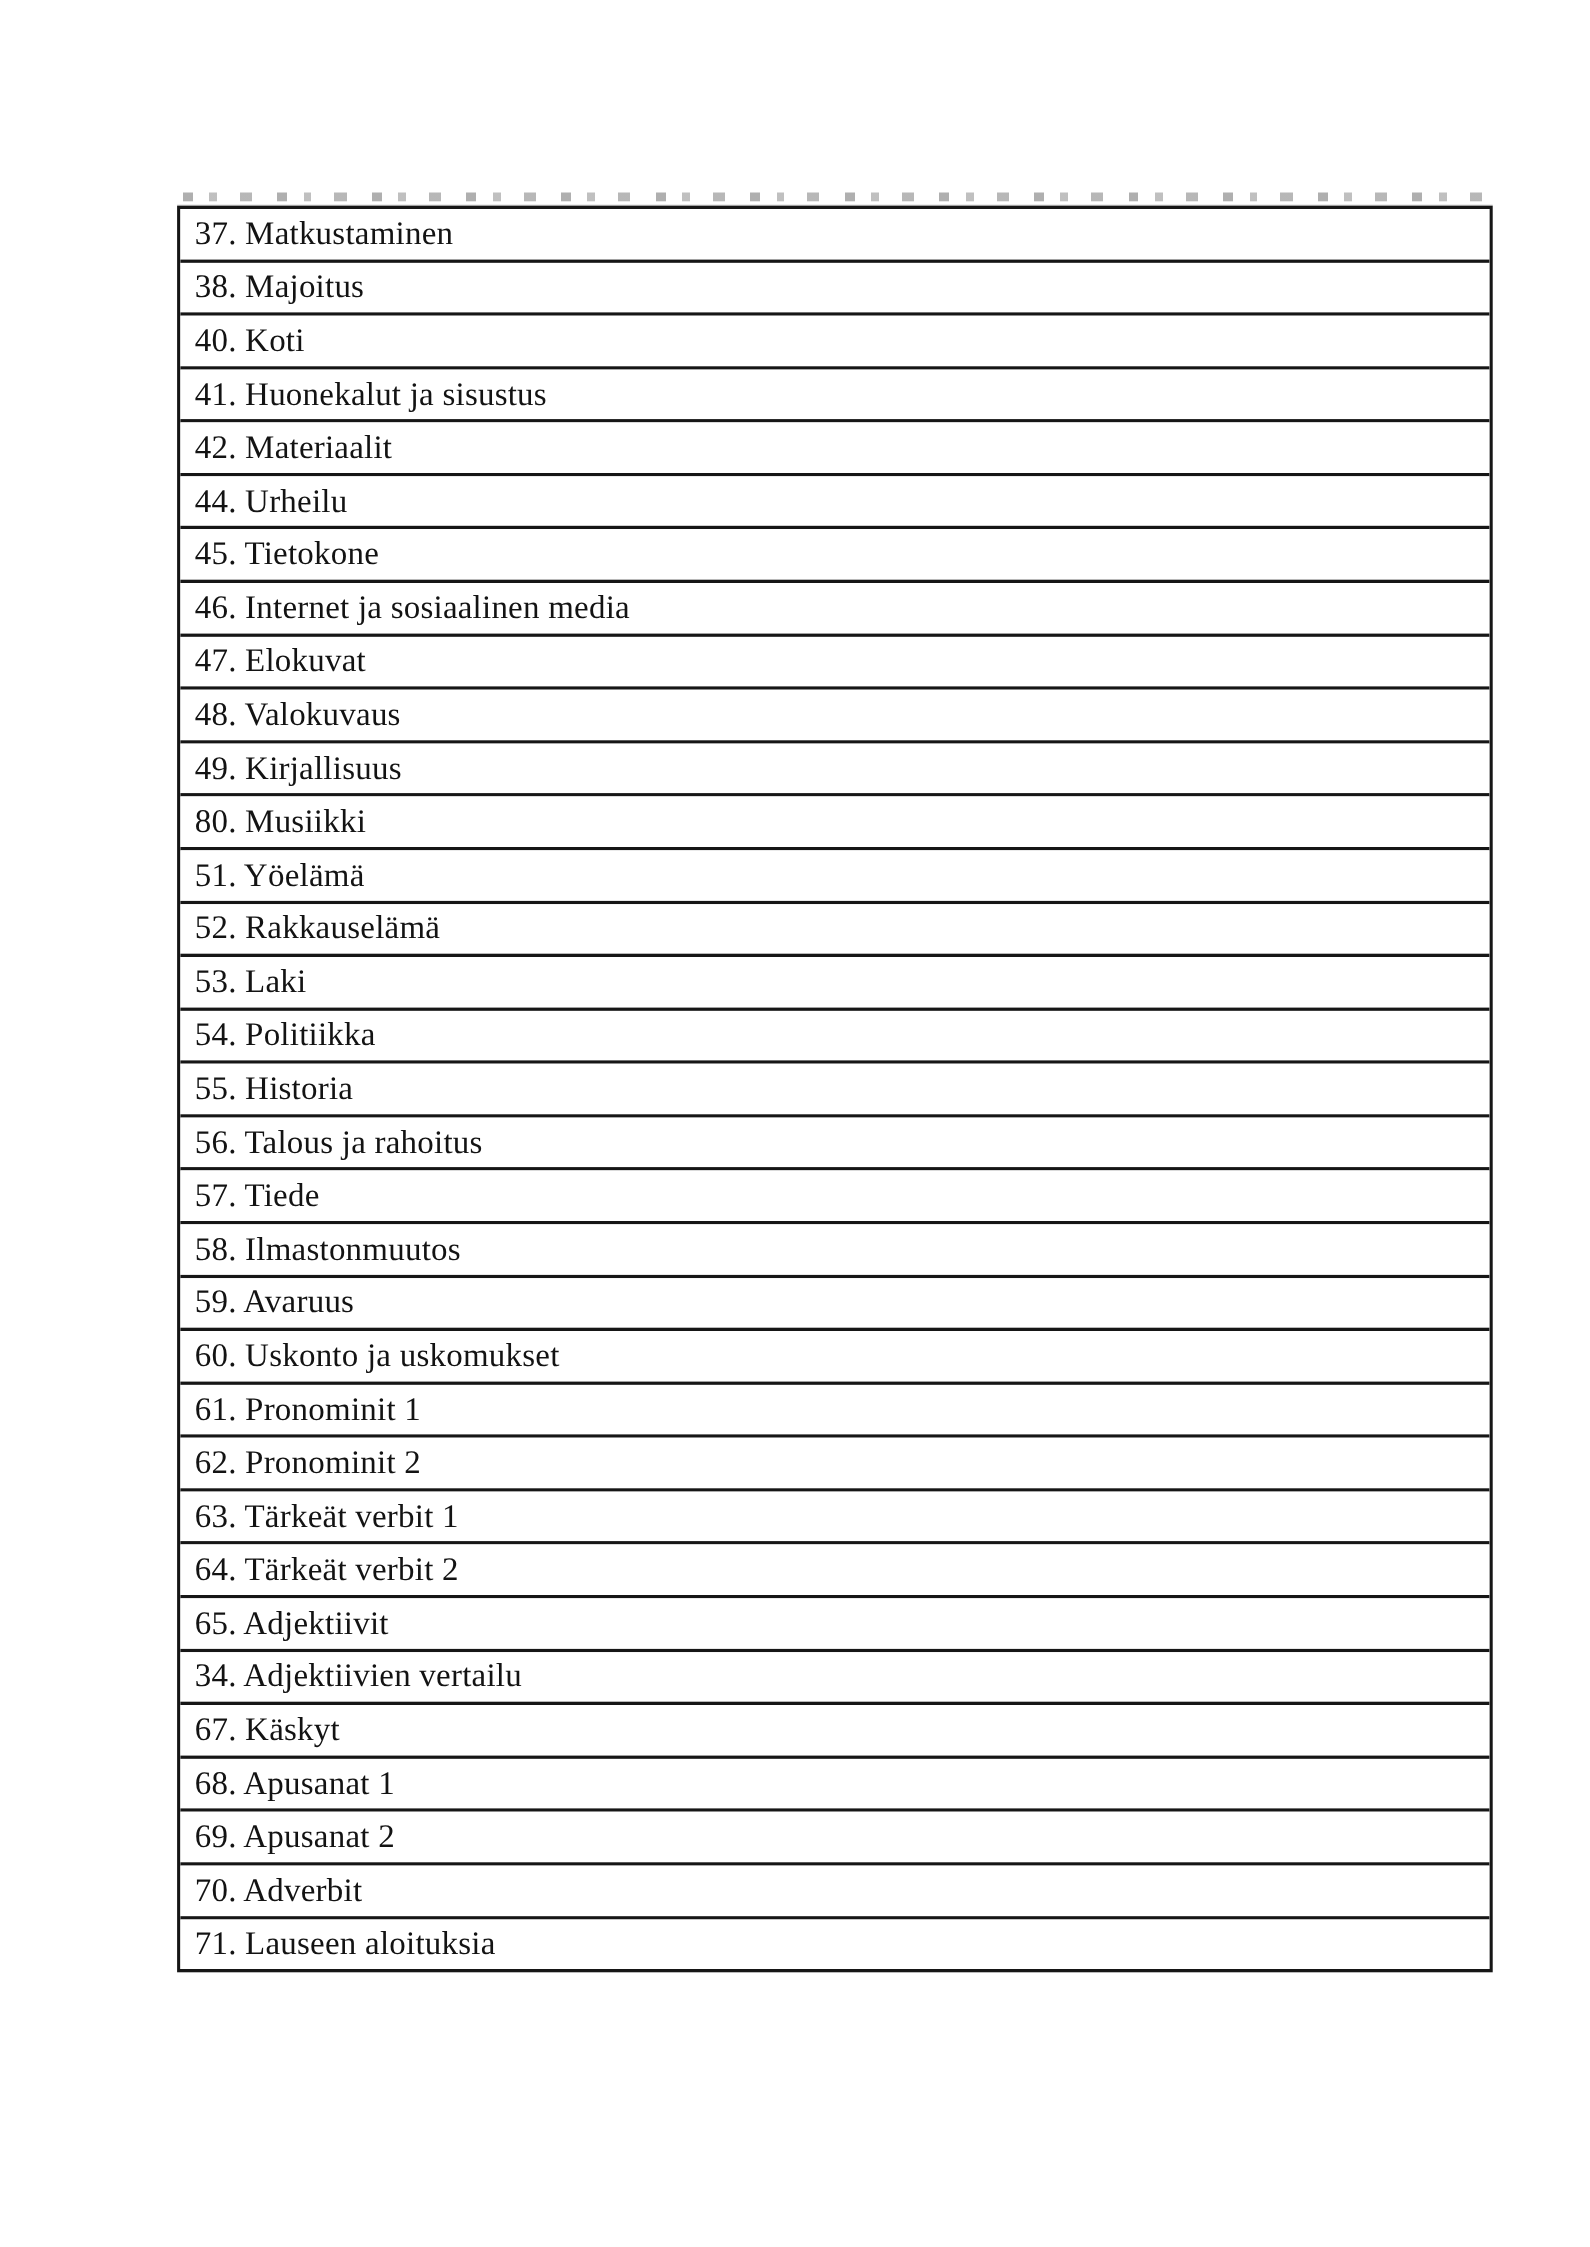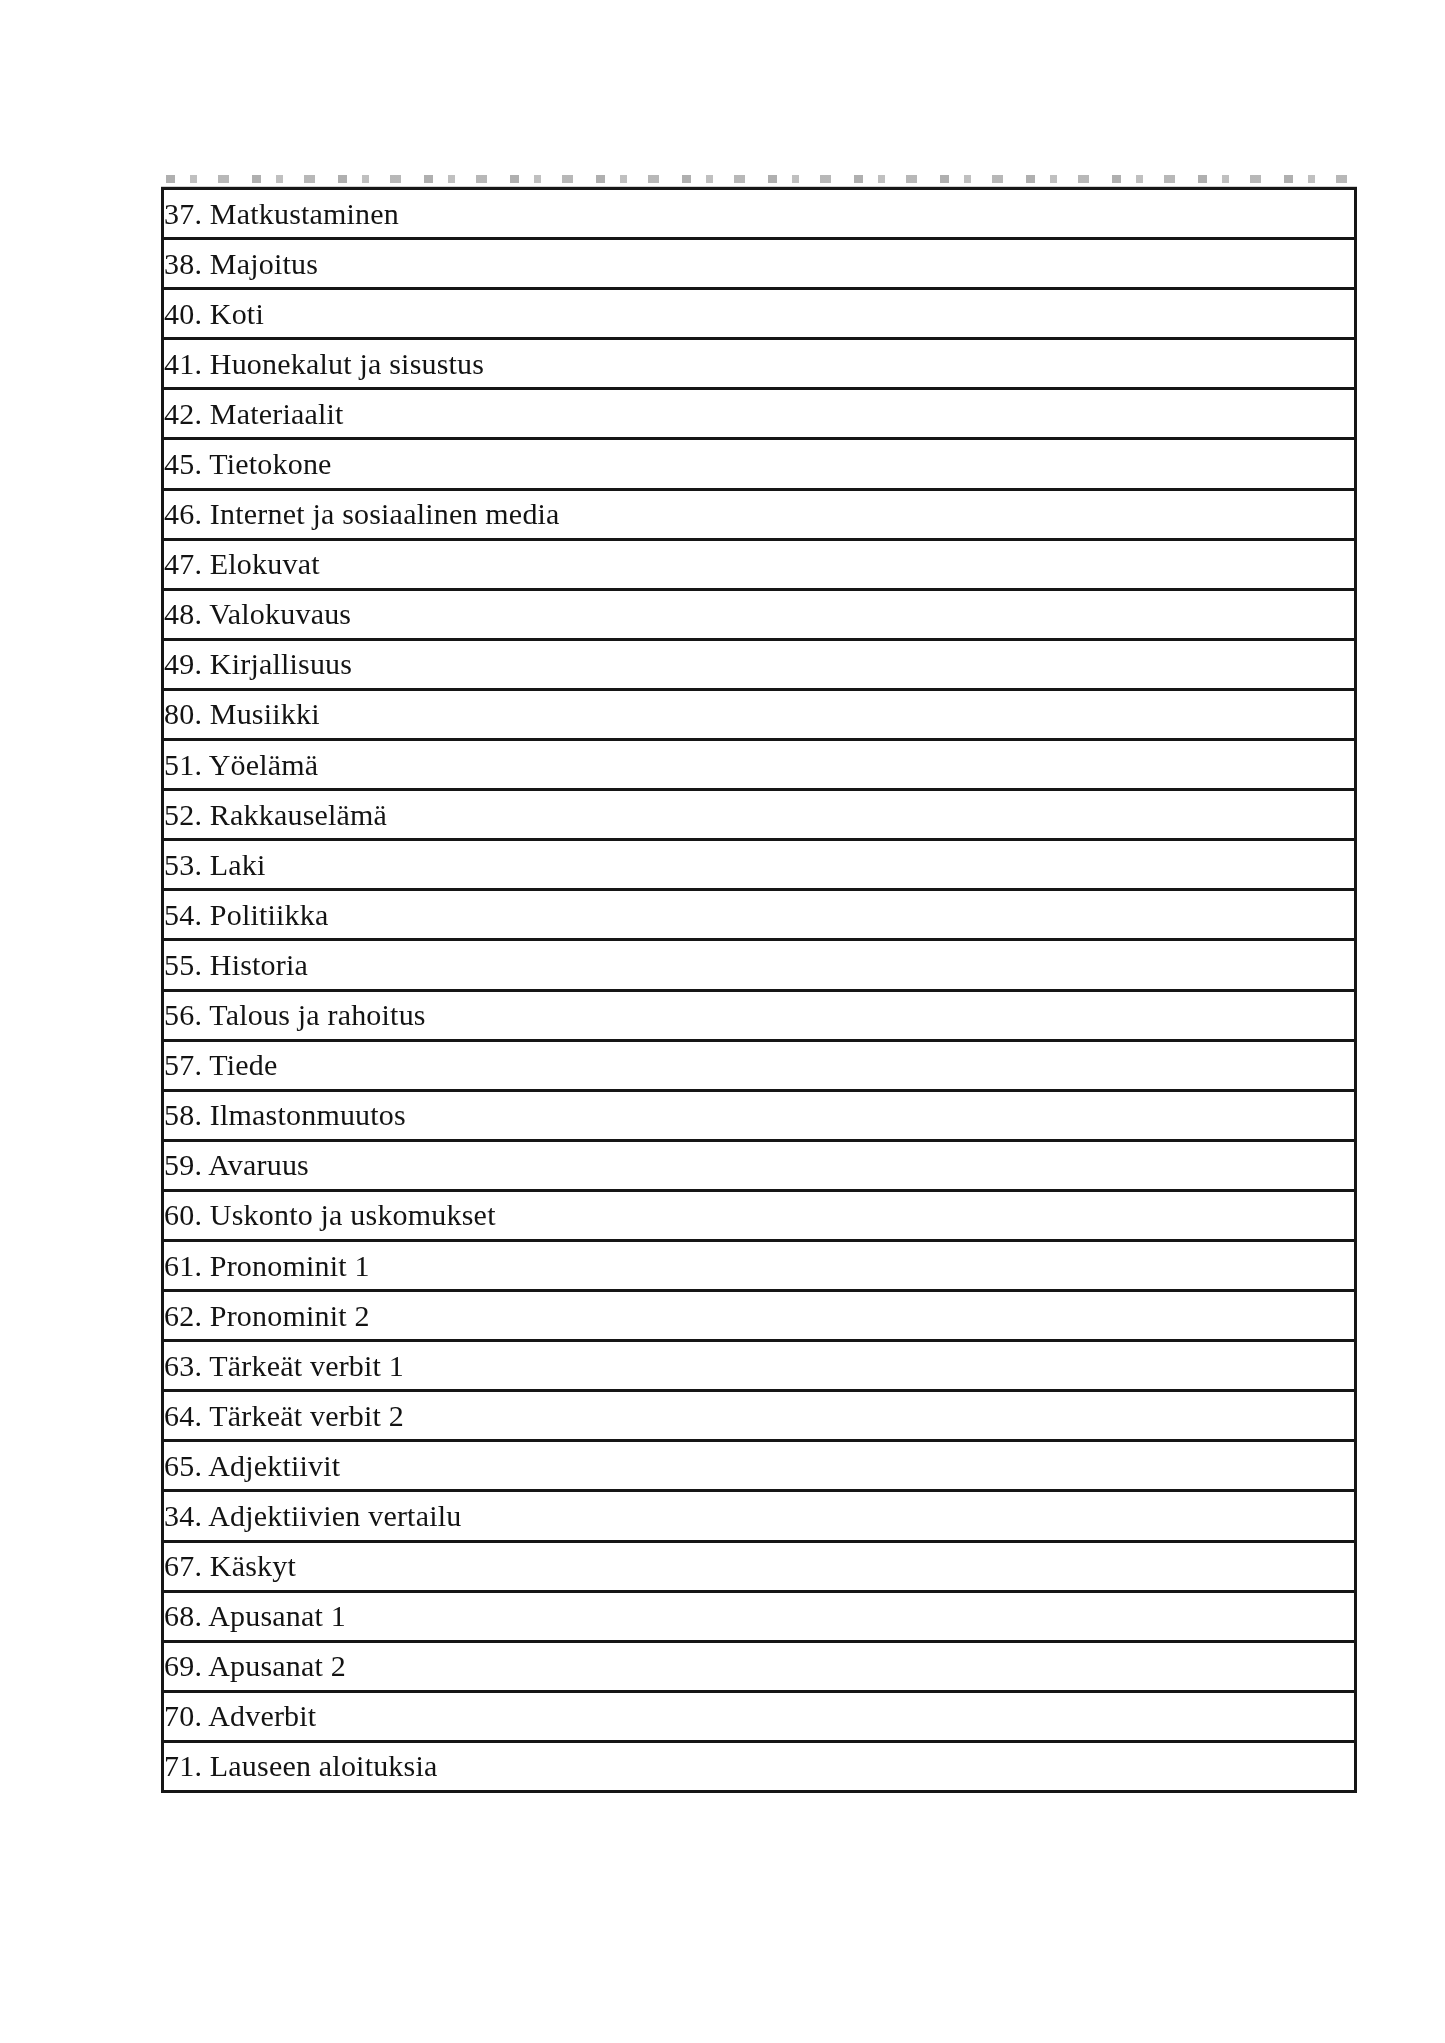--- a/index.html
+++ b/index.html
@@ -43,20 +43,21 @@
     box-shadow: 0 -1px 0 rgba(0,0,0,0.18);
     display: flex;
     flex-direction: column;
     background: #ffffff;
   }
   .toc-row {
     flex: 1 1 0;
     box-sizing: border-box;
     display: flex;
     align-items: center;
+    padding-left: 13px;
     border-bottom: 3px solid #161616;
     background: #ffffff;
   }
   .toc-row:last-child {
     border-bottom: none;
     text-align: right;
   }
   .toc-text {
     font-family: "Liberation Serif", "DejaVu Serif", serif;
     font-size: 30px;
@@ -87,20 +88,23 @@
 
   <div class="toc-row">
     <span class="toc-text">41. Huonekalut ja sisustus</span>
   </div>
 
   <div class="toc-row">
     <span class="toc-text">42. Materiaalit</span>
   </div>
 
 
+  <div class="toc-row">
+    <span class="toc-text">44. Urheilu</span>
+  </div>
 
   <div class="toc-row">
     <span class="toc-text">45. Tietokone</span>
   </div>
 
   <div class="toc-row">
     <span class="toc-text">46. Internet ja sosiaalinen media</span>
   </div>
 
   <div class="toc-row">

